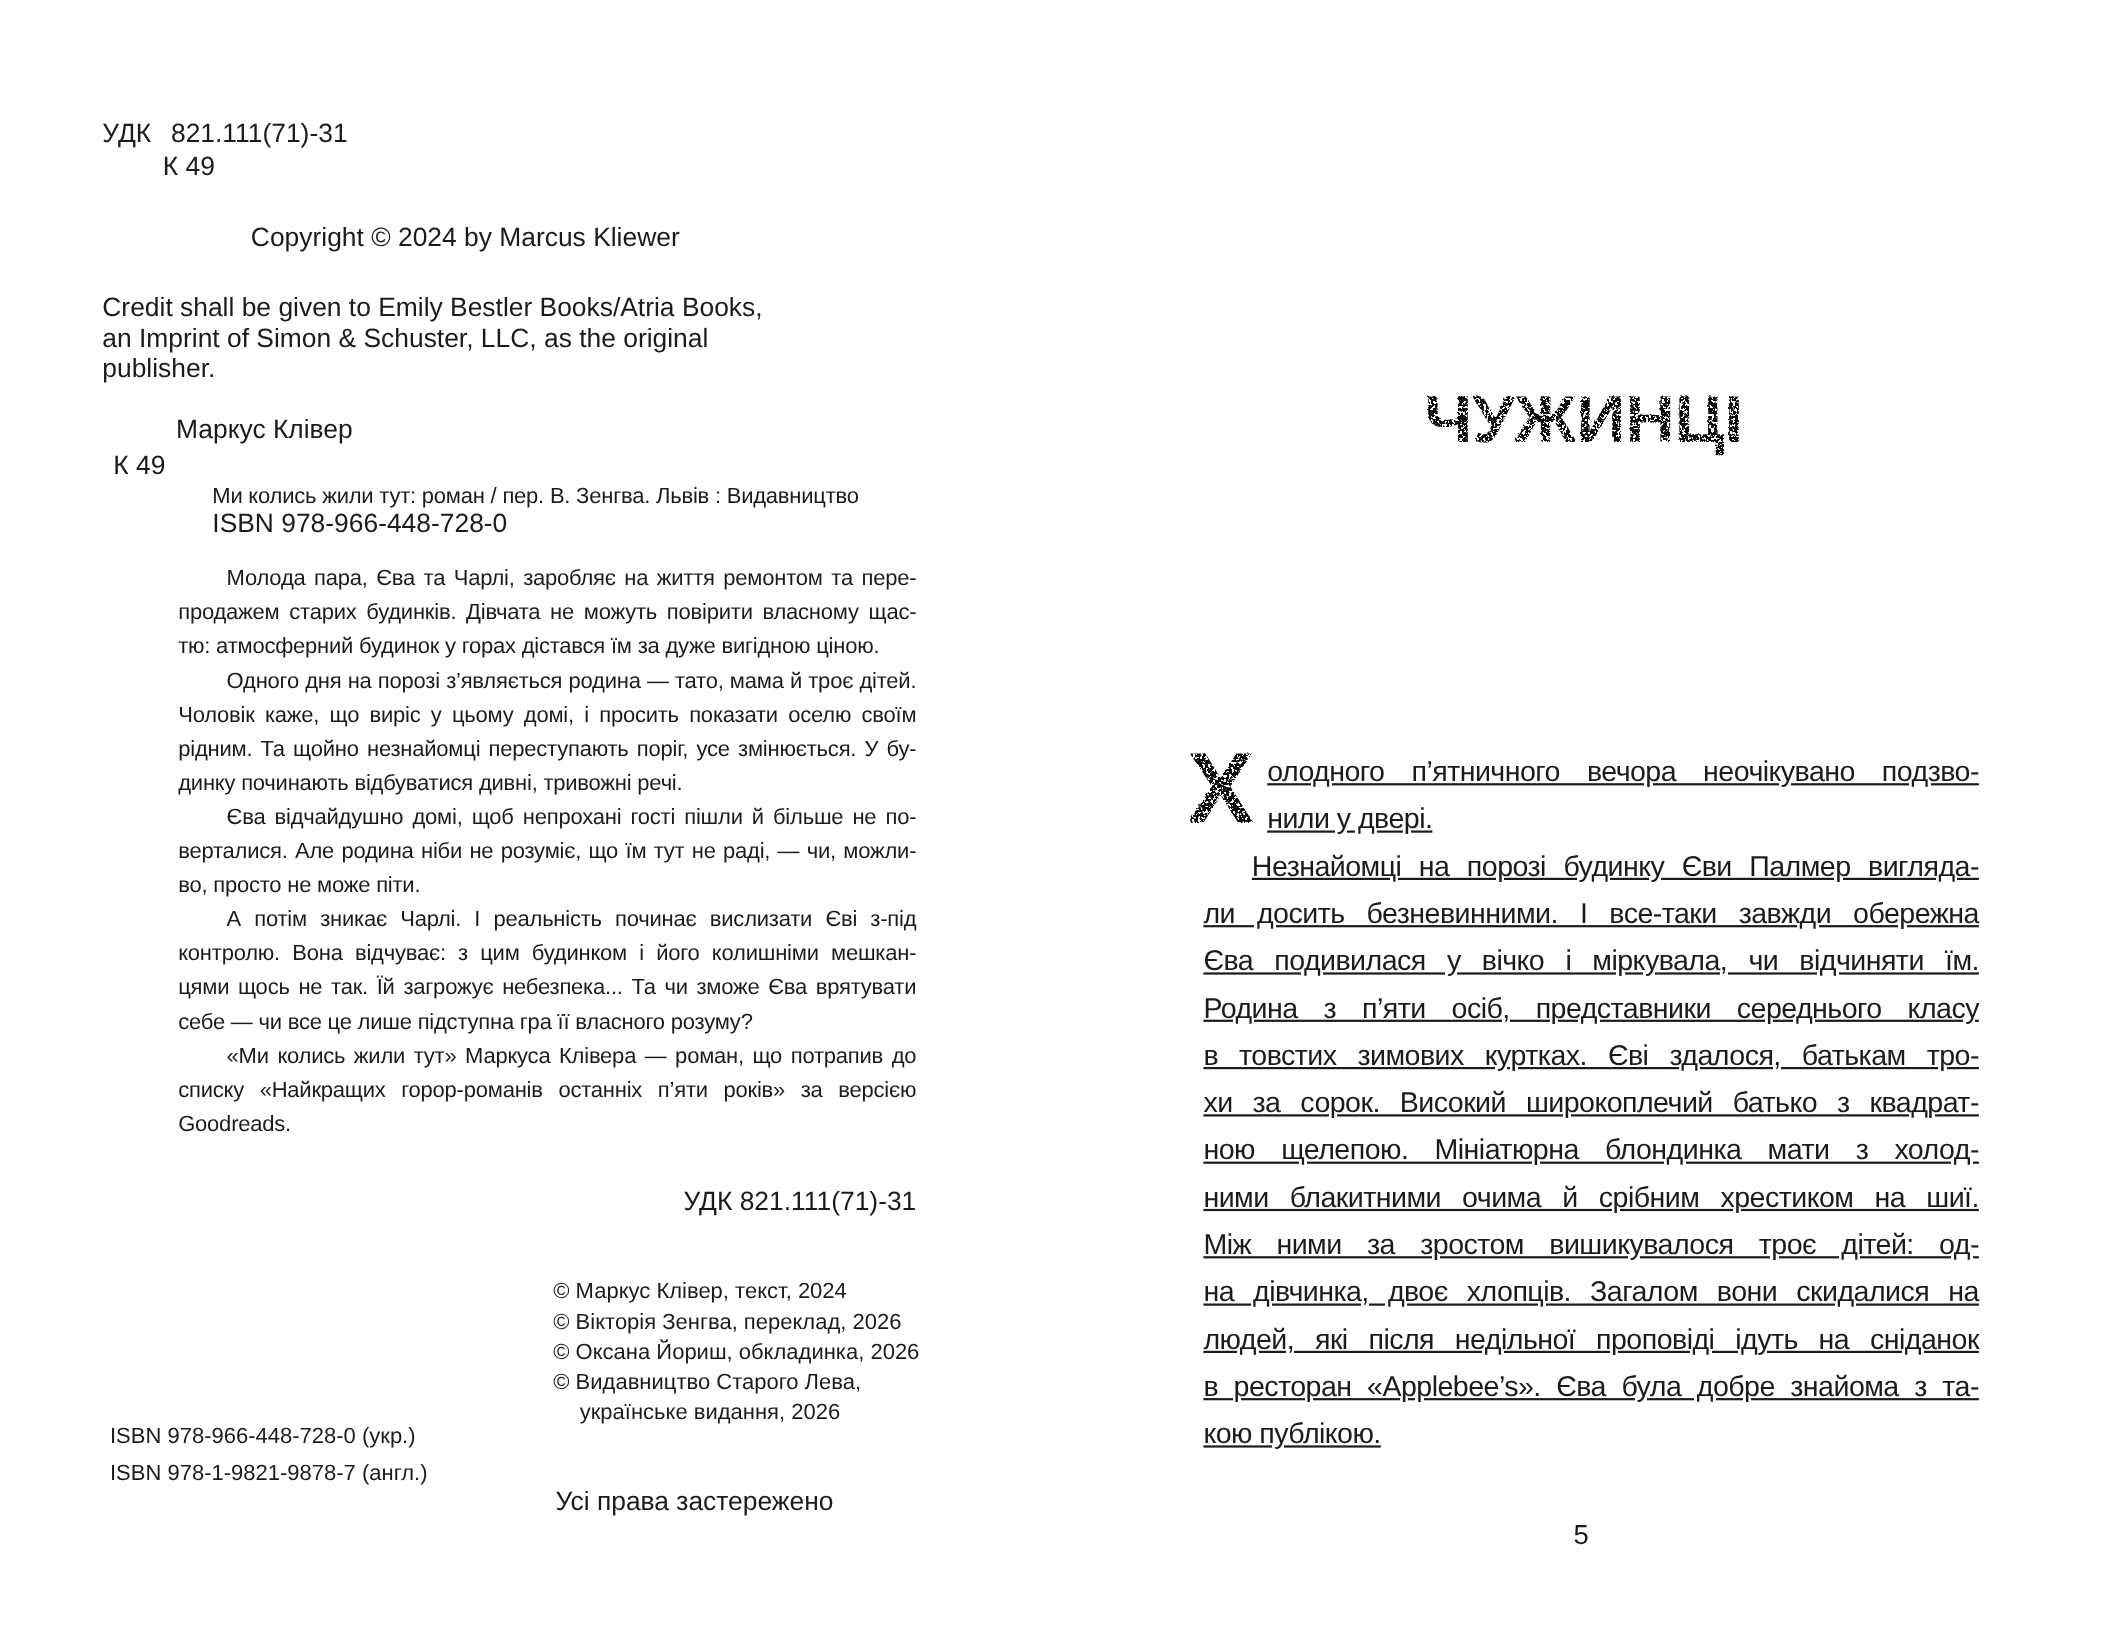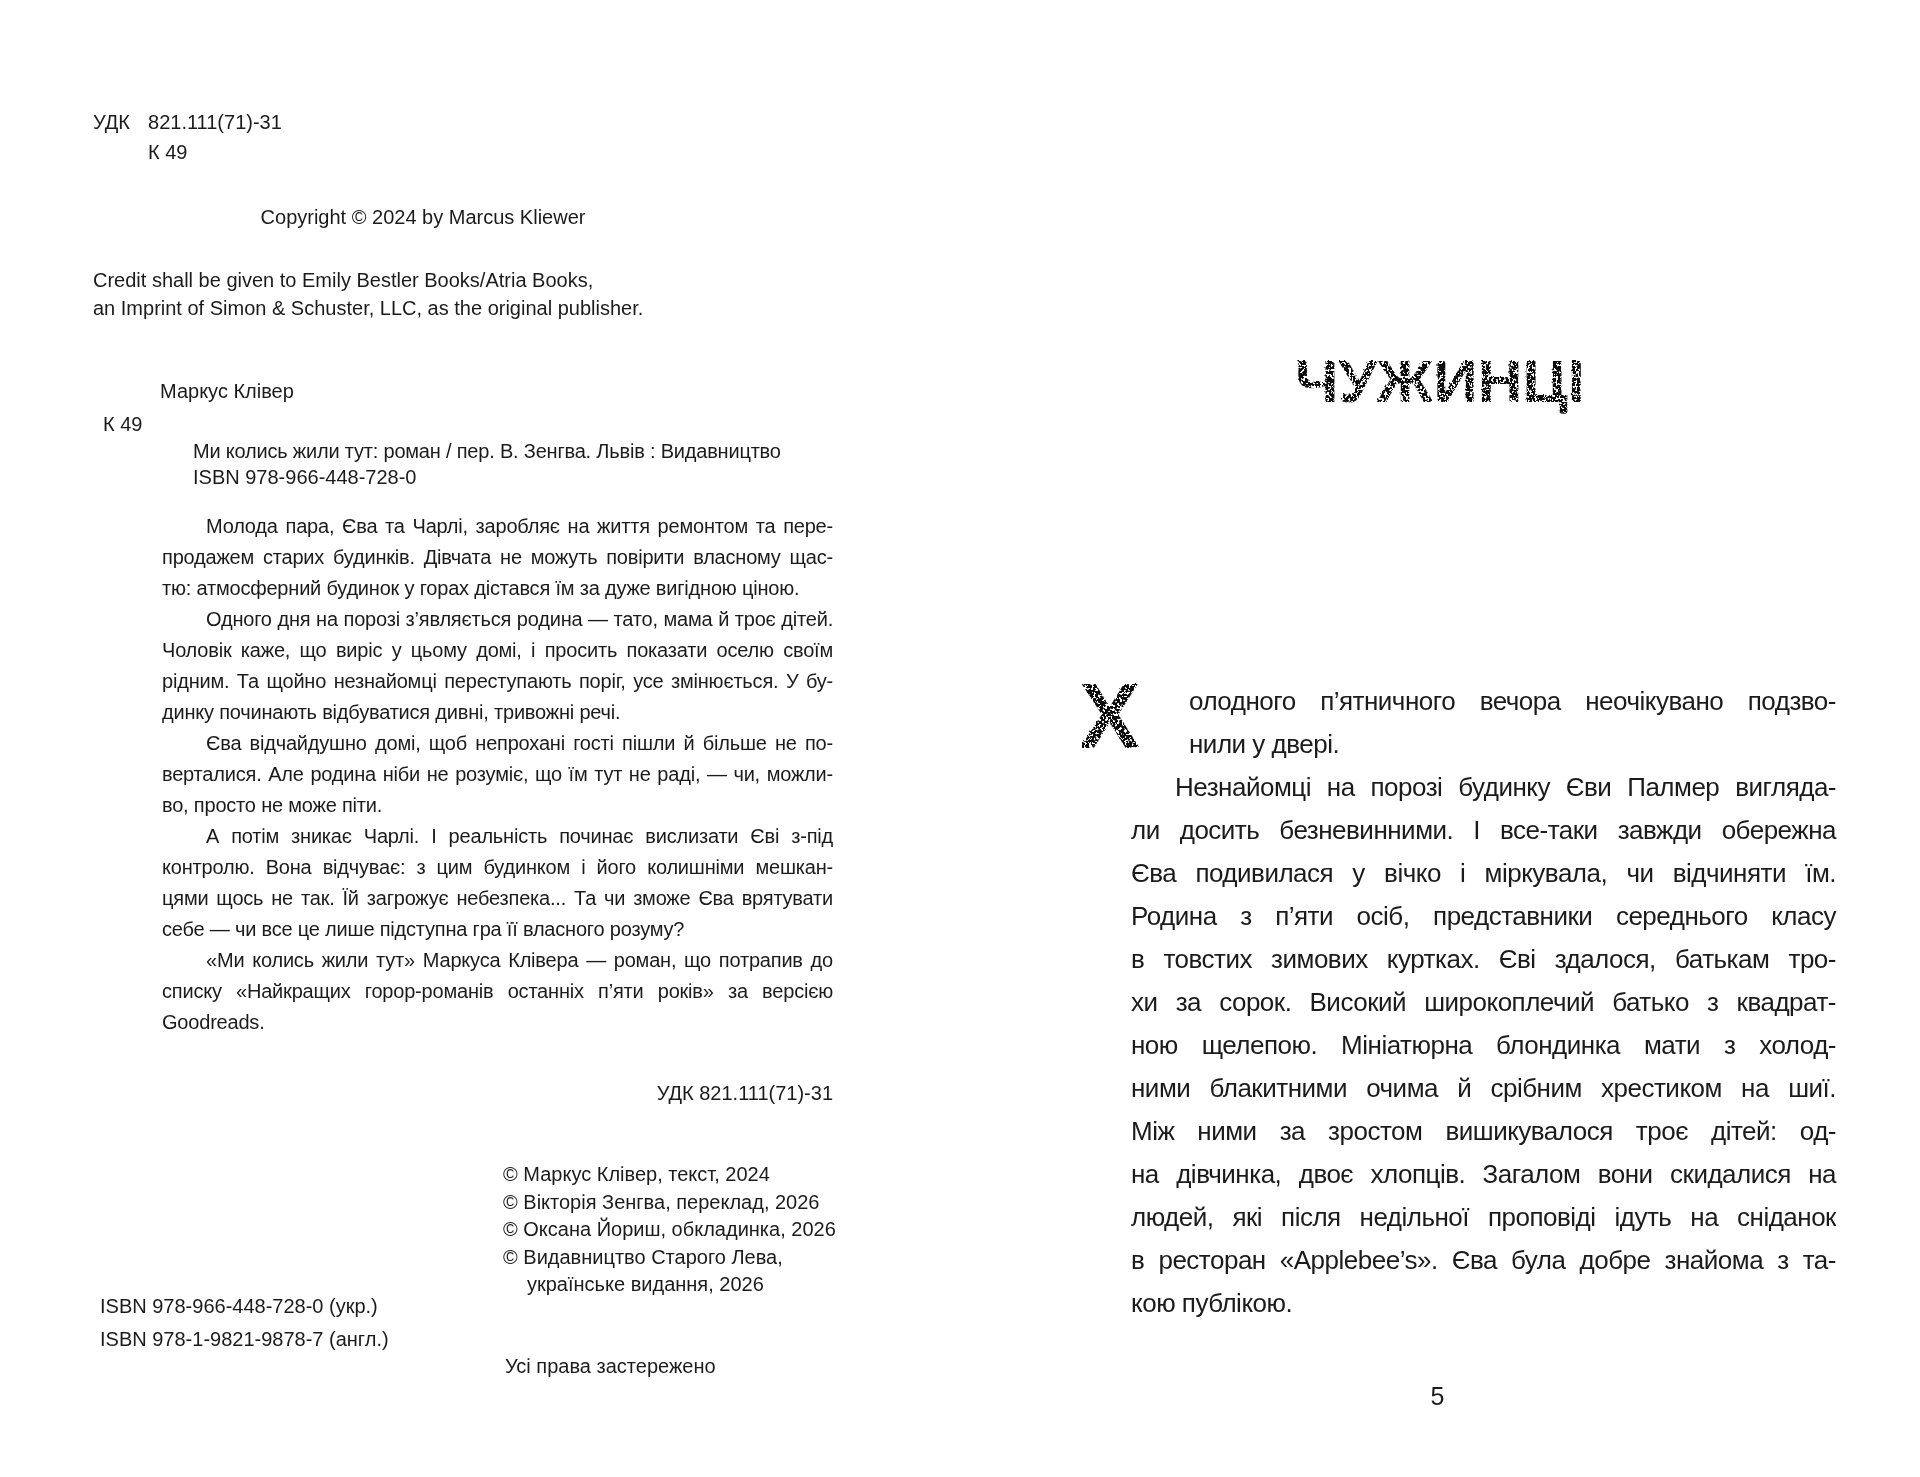--- a/index.html
+++ b/index.html
@@ -3,21 +3,21 @@
 <meta charset="utf-8">
 <style>
   html,body{margin:0;padding:0;}
   body{
     width:1920px;height:1477px;position:relative;background:#ffffff;
     font-family:"Liberation Sans",sans-serif;color:#1b1b1b;
     -webkit-font-smoothing:antialiased;overflow:hidden;
   }
   .abs{position:absolute;}
   
-  .small{font-size:20px;line-height:24px;}
+  .small{font-size:24px;line-height:24px;}
   .udc-top{left:93px;top:110px;}
   .udc-top .num{margin-left:18px;}
   .bbk-top{left:148px;top:140px;}
   .copyright-en{left:93px;top:205px;width:660px;text-align:center;}
   .credit-en{left:93px;top:266px;width:660px;line-height:28px;}
   .author{left:160px;top:379px;}
   .bib-code{left:103px;top:412px;}
   .bib-block{left:162px;top:411px;width:671px;line-height:31px;font-size:20px;letter-spacing:-0.2px;}
   .bib-block .line.indent{padding-left:31px;margin-top:25px;}
   .isbn-main{left:193px;top:465px;}
@@ -30,21 +30,21 @@
   .credits .line.indent{padding-left:24px;}
   .isbn-block{left:100px;top:1290px;font-size:20px;line-height:33px;}
   .rights{left:505px;top:1354px;}
   
   .chapter-title-wrap{left:1280px;top:348px;width:320px;height:70px;text-align:center;}
   .chapter-title-wrap svg text{
     font-family:"Liberation Sans",sans-serif;font-weight:bold;fill:#0d0d0d;
   }
   .dropcap-wrap{left:1082px;top:676px;width:60px;height:80px;}
   .dropcap-wrap svg text{font-family:"Liberation Sans",sans-serif;font-weight:bold;fill:#0d0d0d;}
-  .chapter-body{left:1131px;top:680px;width:705px;font-size:26px;line-height:43px;letter-spacing:-0.5px;}
+  .chapter-body{left:1094px;top:680px;width:705px;font-size:26px;line-height:43px;letter-spacing:-0.5px;text-decoration:underline;}
   .chapter-body .line.dropgap{padding-left:58px;}
   .chapter-body .line.indent{padding-left:44px;}
   .page-number{left:1085px;top:1382px;width:705px;text-align:center;font-size:25px;}
   .defs-svg{position:absolute;width:0;height:0;}
 </style>
 </head>
 <body>
 
 <svg class="defs-svg" aria-hidden="true">
   <defs>

